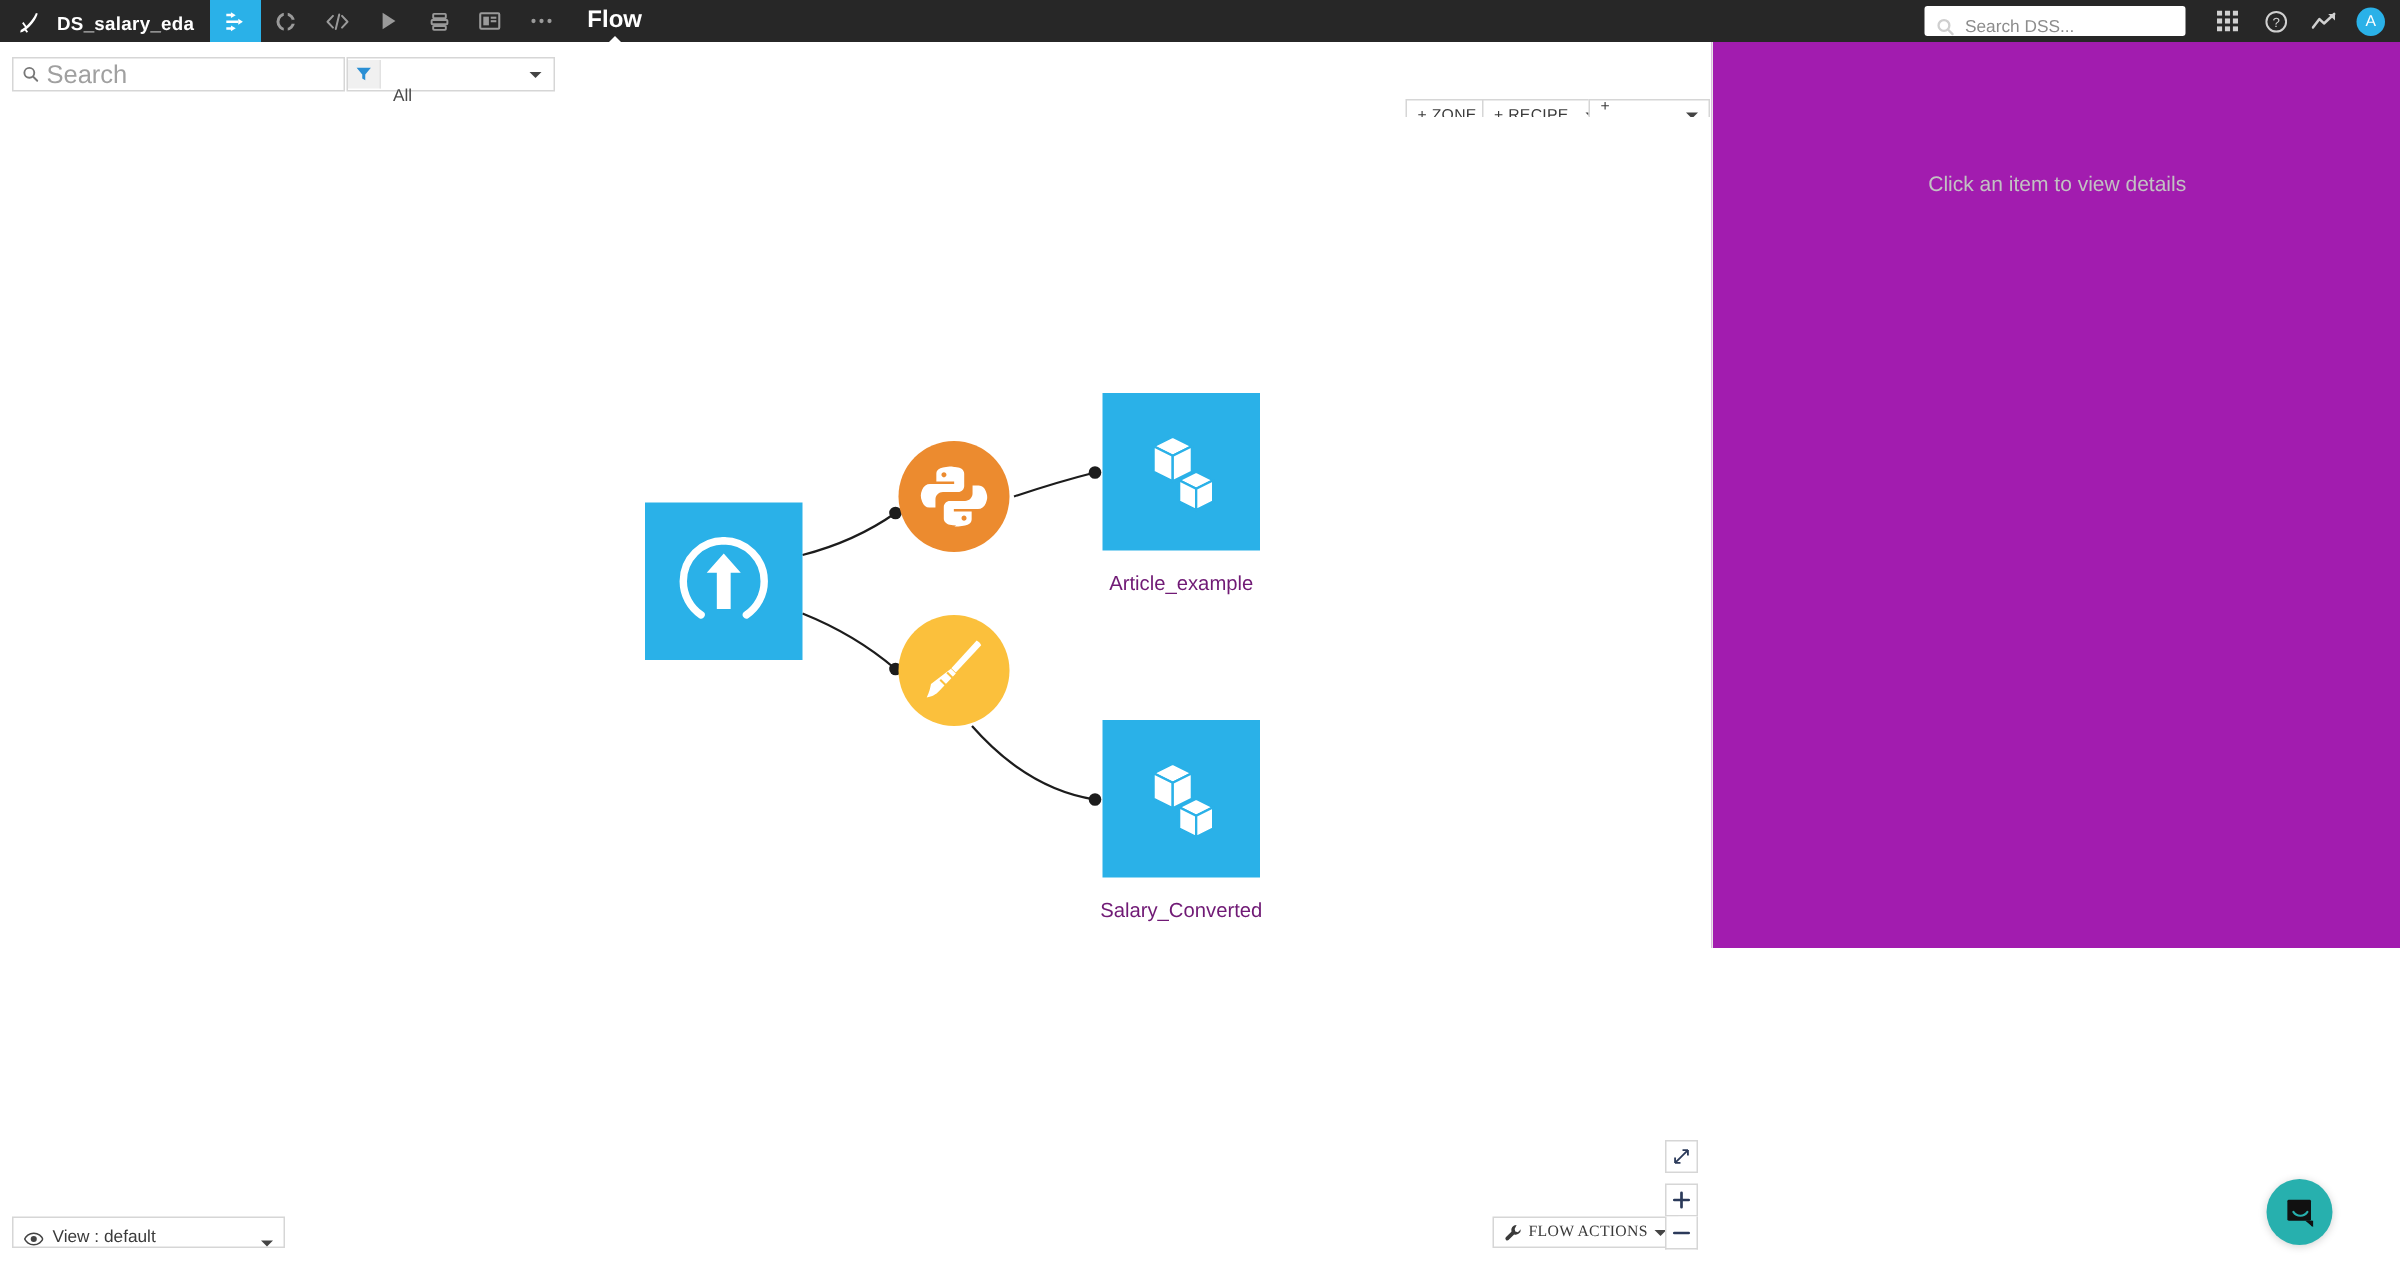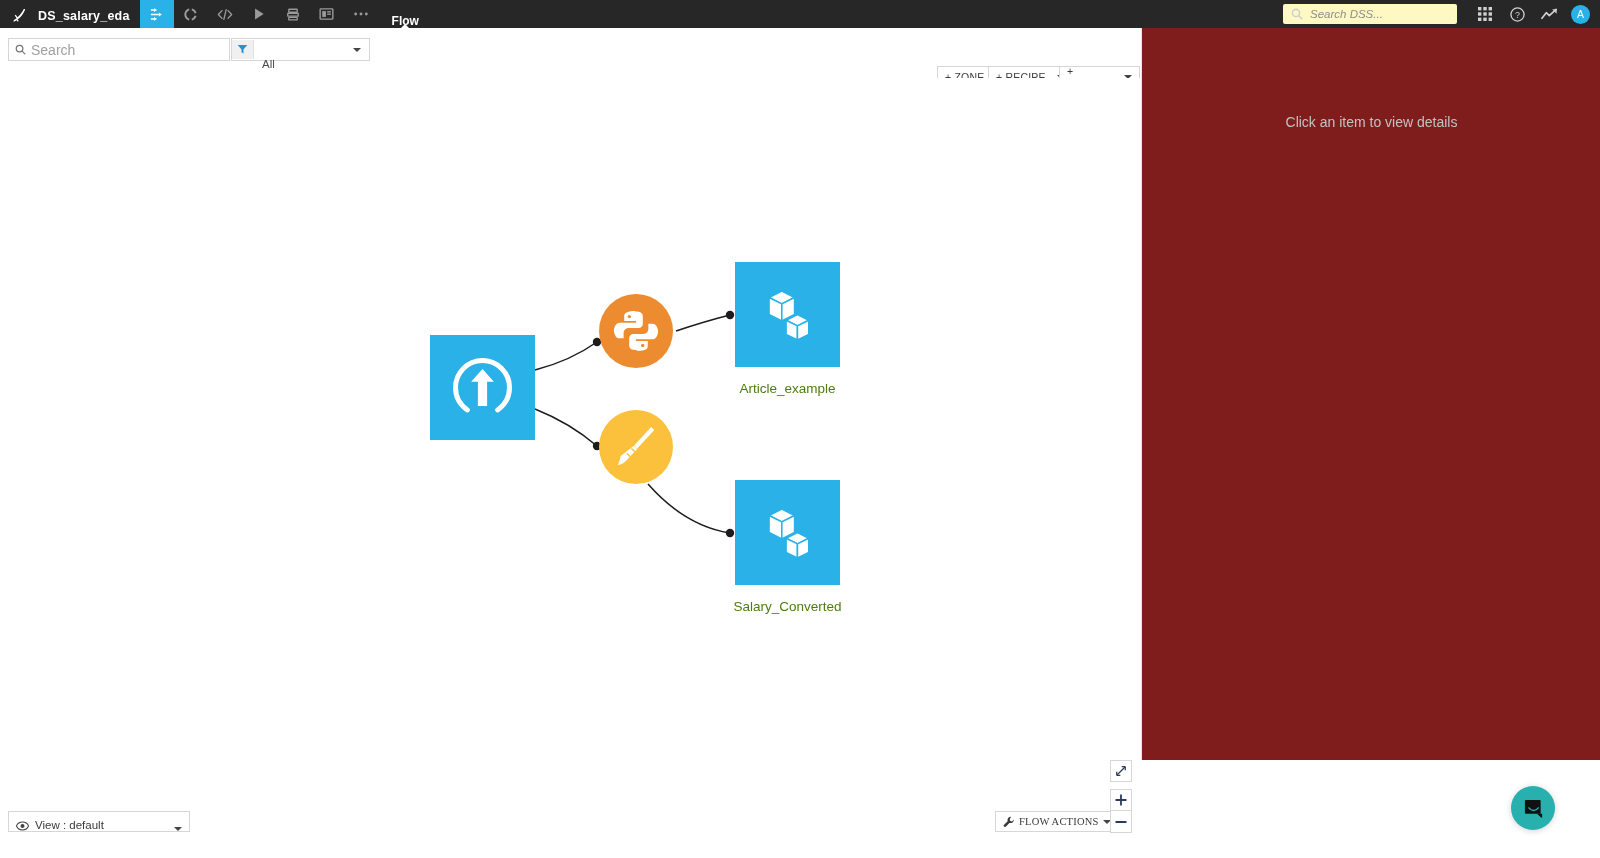--- a/index.html
+++ b/index.html
@@ -40,24 +40,24 @@
     display: flex;
     align-items: center;
     justify-content: center;
     color: #9a9a9a;
     cursor: pointer;
   }
   .nav-icon.active { background: #2ab1e8; color: #ffffff; }
   .nav-icon svg { display:block; }
   #flow-tab {
     display: flex;
-    align-items: flex-end;
+    align-items: center;
     padding: 0 14px;
     color: #ffffff;
-    font-size: 12px;
+    font-size: 16px;
     font-weight: bold;
     position: relative;
     cursor: pointer;
   }
   #flow-tab .pointer {
     position: absolute;
     bottom: -1px; left: 50%;
     margin-left: -5px;
     width: 0; height: 0;
     border-left: 5px solid transparent;
@@ -66,28 +66,27 @@
   }
   #topnav-right {
     margin-left: auto;
     display: flex;
     align-items: center;
     gap: 0px;
     padding-right: 10px;
   }
   #search-dss {
     width: 158px; height: 20px;
-    background: #fef9c3;
+    background: #ffffff;
     border-radius: 2px;
     display: flex;
-    align-items: center;
+    align-items: flex-end;
     padding: 0 8px;
     gap: 7px;
     margin-right: 12px;
-    font-style: italic;
   }
   #search-dss .ph { color: #8c8c8c; font-size: 11.5px; }
   .tn-icon {
     width: 32px; height: 28px;
     display: flex; align-items: center; justify-content: center;
     color: #d0d0d0; cursor: pointer;
   }
   #avatar {
     width: 19px; height: 19px;
     border-radius: 50%;
@@ -112,21 +111,21 @@
     left: 8px; top: 10px;
     width: 220px; height: 21px;
     border: 1px solid #d6d6d6;
     display: flex; align-items: center;
     background: #fff;
   }
   #searchbox .mag {
     width: 22px; display:flex; align-items:center; justify-content:center;
     color: #666;
   }
-  #searchbox .ph { color: #a0a0a0; font-size: 14px; }
+  #searchbox .ph { color: #a0a0a0; font-size: 17px; }
 
   #filterbox {
     position: absolute;
     left: 231px; top: 10px;
     width: 137px; height: 21px;
     border: 1px solid #d6d6d6;
     display: flex; align-items: center;
     background: #fff;
   }
   #filterbox .funnel {
@@ -191,33 +190,33 @@
     top: 78px; left: 0;
     width: 1140px; height: 780px;
     background: #ffffff;
     overflow: hidden;
   }
   #flow-svg { position: absolute; top: 0; left: 0; }
 
   .node-label {
     position: absolute;
     font-size: 13.5px;
-    color: #4d7c0f;
+    color: #701a75;
     text-align: center;
     line-height: 20px;
     white-space: pre;
     cursor: pointer;
   }
 
   
   #rightpanel {
     position: absolute;
     top: 28px; left: 1141px;
-    width: 459px; height: 732px;
-    background: #7f1d1d;
+    width: 459px; height: 604px;
+    background: #a21caf;
     border-left: 1px solid #e6e6e6;
   }
   #rp-placeholder {
     position: absolute;
     top: 86px; left: 0; width: 459px;
     text-align: center;
     font-size: 14px;
     color: #c2c2c2;
   }
 

